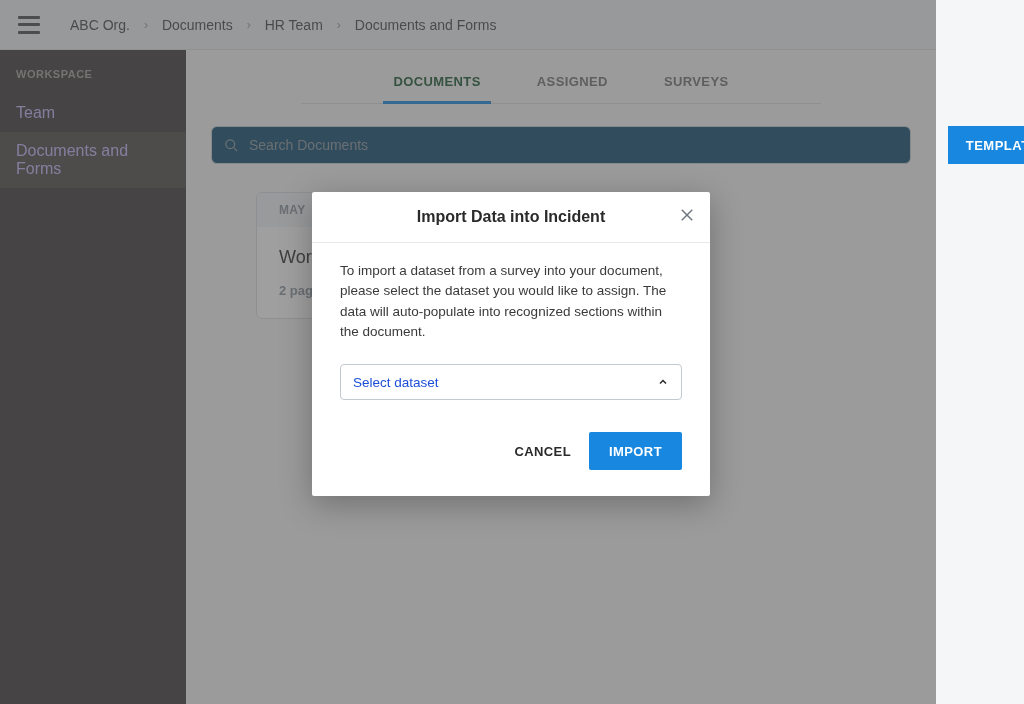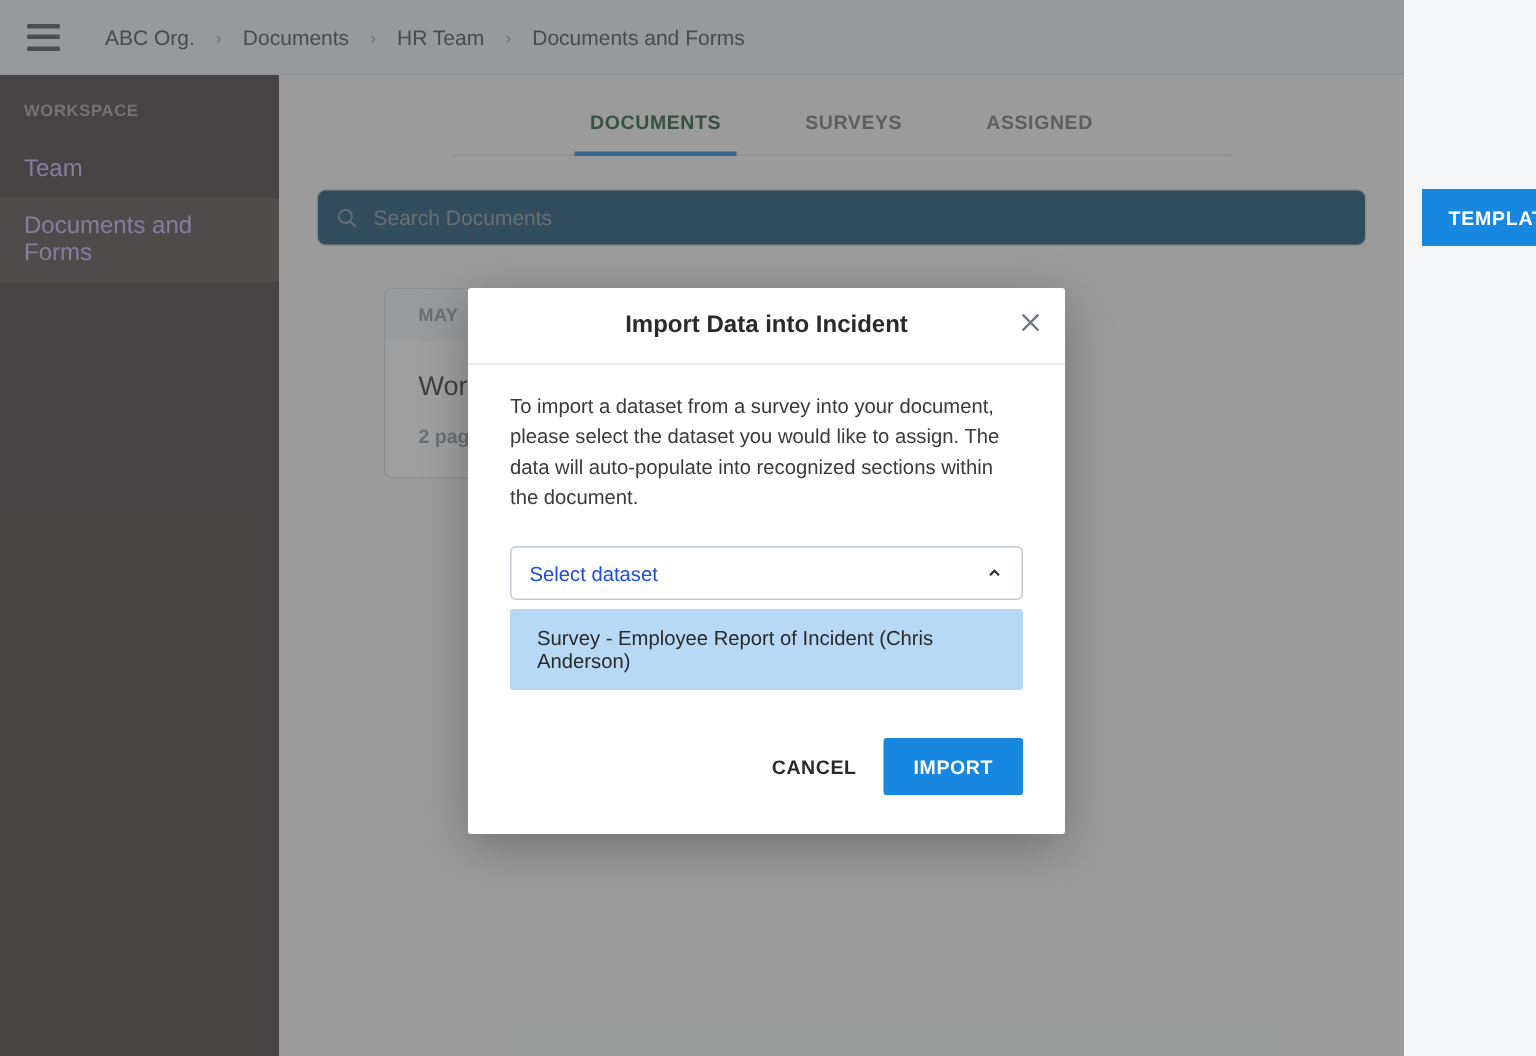--- a/index.html
+++ b/index.html
@@ -334,22 +334,22 @@
 
   <div class="sidebar">
     <div class="section-label">WORKSPACE</div>
     <div class="item">Team</div>
     <div class="item active">Documents and Forms</div>
   </div>
 
   <div class="main">
     <div class="tabs">
       <div class="tab active">DOCUMENTS</div>
+      <div class="tab">ASSIGNED</div>
       <div class="tab">SURVEYS</div>
-      <div class="tab">ASSIGNED</div>
     </div>
 
     <div class="search-row">
       <div class="search-box">
         <svg class="search-icon-svg" viewBox="0 0 24 24">
           <circle cx="10" cy="10" r="7"></circle>
           <line x1="15" y1="15" x2="21" y2="21"></line>
         </svg>
         <span>Search Documents</span>
       </div>
@@ -378,21 +378,20 @@
       </div>
     </div>
     <div class="modal-body">
       <div class="modal-desc">To import a dataset from a survey into your document, please select the dataset you would like to assign. The data will auto-populate into recognized sections within the document.</div>
       <div class="select-box">
         <span class="select-placeholder">Select dataset</span>
         <svg class="select-chev" viewBox="0 0 24 24" stroke="currentColor" stroke-width="3" fill="none">
           <polyline points="6 15 12 9 18 15"></polyline>
         </svg>
       </div>
-      <div class="dropdown-option">Survey - Employee Report of Incident (Chris Anderson)</div>
     </div>
     <div class="modal-foot">
       <button class="cancel-btn">CANCEL</button>
       <button class="import-btn">IMPORT</button>
     </div>
   </div>
 
 </div>
 
 </body></html>

